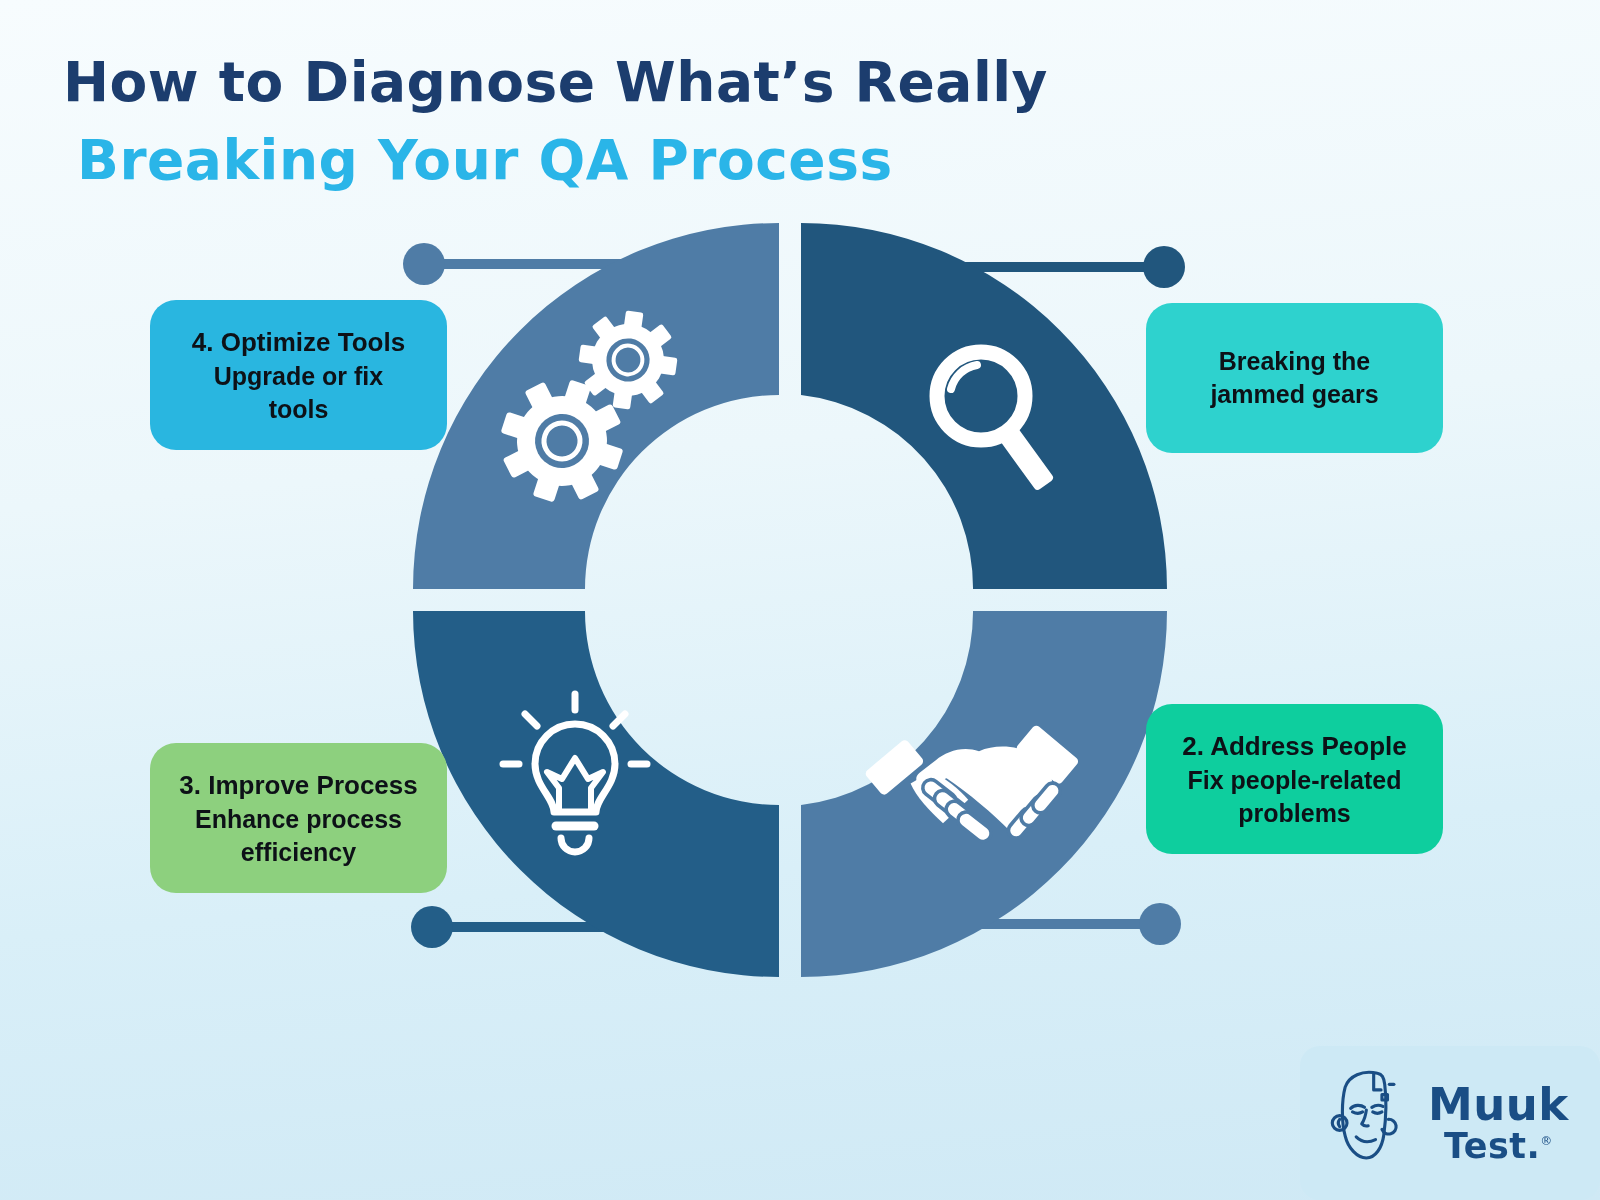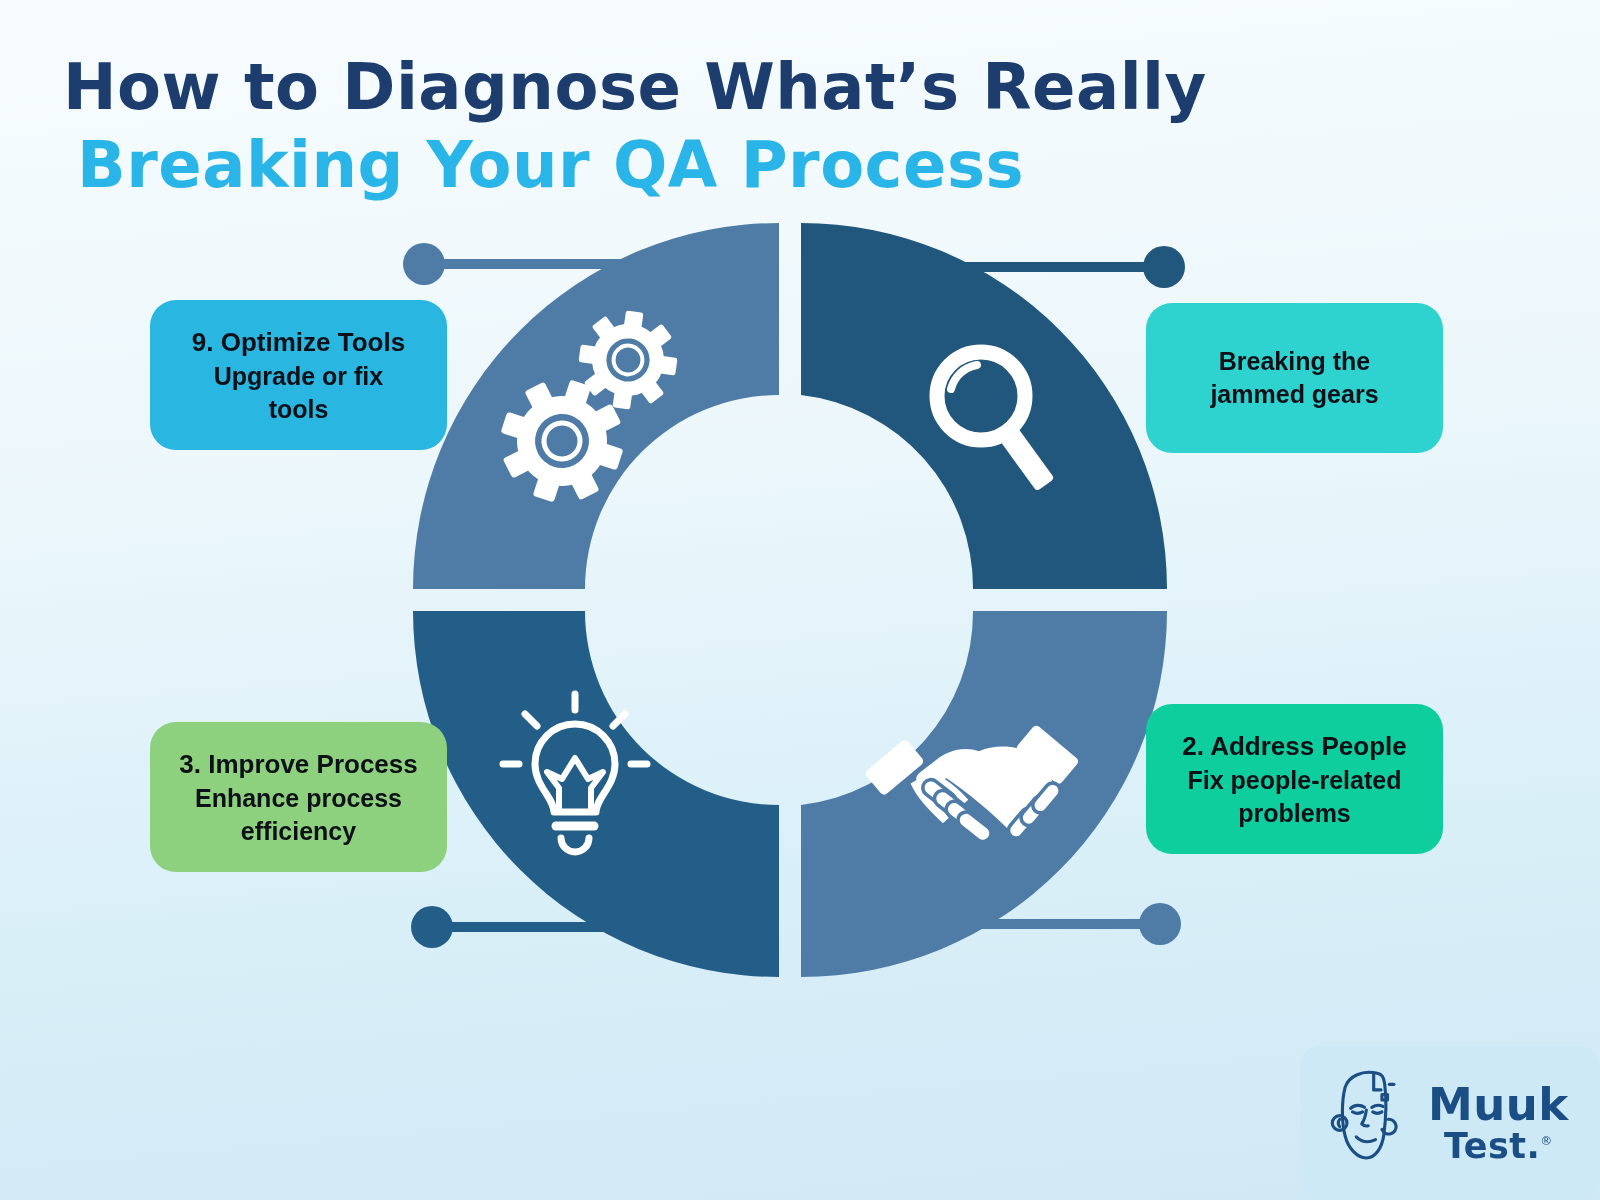--- a/index.html
+++ b/index.html
@@ -3,34 +3,34 @@
 <meta charset="utf-8">
 <style>
   html,body{margin:0;padding:0;background:#e8f4fa;}
   #canvas{
     position:relative;width:1600px;height:1200px;overflow:hidden;
     font-family:"Liberation Sans",sans-serif;
     background:linear-gradient(175deg,#f7fcfe 0%,#ecf7fb 38%,#d9eff8 70%,#cfe9f5 100%);
   }
   .title-line{
     position:absolute;left:63px;font-family:"DejaVu Sans",sans-serif;
-    font-weight:700;font-size:64px;letter-spacing:.5px;white-space:nowrap;
+    font-weight:700;font-size:55px;letter-spacing:.5px;white-space:nowrap;
   }
   #title-line-1{top:50px;}
   #title-line-2{top:128px;}
   .callout{
     position:absolute;width:297px;height:150px;border-radius:26px;
     display:flex;flex-direction:column;justify-content:center;align-items:center;
     text-align:center;padding:10px 8px;box-sizing:border-box;color:#0d1117;
   }
   .callout .head{font-weight:700;font-size:26px;line-height:35px;white-space:nowrap;}
   .callout .line{font-size:25px;line-height:33px;font-weight:700;}
   #box-step4{left:150px;top:300px;}
   #box-step1{left:1146px;top:303px;}
-  #box-step3{left:150px;top:722px;}
+  #box-step3{left:150px;top:743px;}
   #box-step2{left:1146px;top:704px;}
   #diagram{position:absolute;left:0;top:0;}
   .logo-panel{
     position:absolute;left:1300px;top:1046px;width:300px;height:154px;
     border-radius:20px;display:flex;align-items:center;gap:12px;
     padding-left:24px;box-sizing:border-box;text-align:center;
   }
   .brand{display:flex;flex-direction:column;line-height:1;font-family:"DejaVu Sans",sans-serif;}
   .brand-top{font-weight:700;font-size:45px;letter-spacing:.5px;}
   .brand-bottom{font-weight:700;font-size:35px;margin-top:2px;letter-spacing:.5px;}
@@ -147,21 +147,21 @@
     <div class="head">2. Address People</div>
     <div class="line">Fix people-related</div>
     <div class="line">problems</div>
   </div>
   <div class="callout" id="box-step3" style="background: rgb(141, 208, 126);">
     <div class="head">3. Improve Process</div>
     <div class="line">Enhance process</div>
     <div class="line">efficiency</div>
   </div>
   <div class="callout" id="box-step4" style="background: rgb(41, 182, 224);">
-    <div class="head">9. Optimize Tools</div>
+    <div class="head">4. Optimize Tools</div>
     <div class="line">Upgrade or fix</div>
     <div class="line">tools</div>
   </div>
 
   <div class="logo-panel" style="background: rgb(205, 233, 245);">
     <svg width="92" height="112" viewBox="-50 -58 100 120" fill="none" stroke-linecap="round" stroke-linejoin="round" stroke-width="3.4" stroke="#1A4E85">
       <path d="M 8,-52 C -8,-56 -23,-49 -27,-37 C -31,-22 -31,2 -27,16 C -24,29 -14,40 -4,40 C 6,40 13,29 15,15 C 17,0 18,-24 16,-40 C 15,-48 13,-51 8,-52 Z"></path>
       <circle cx="-33" cy="2" r="8"></circle>
       <path d="M -33,-2 q -3,4 0,8"></path>
       <path d="M 20,-2 a 8 8 0 1 1 -7,11"></path>

